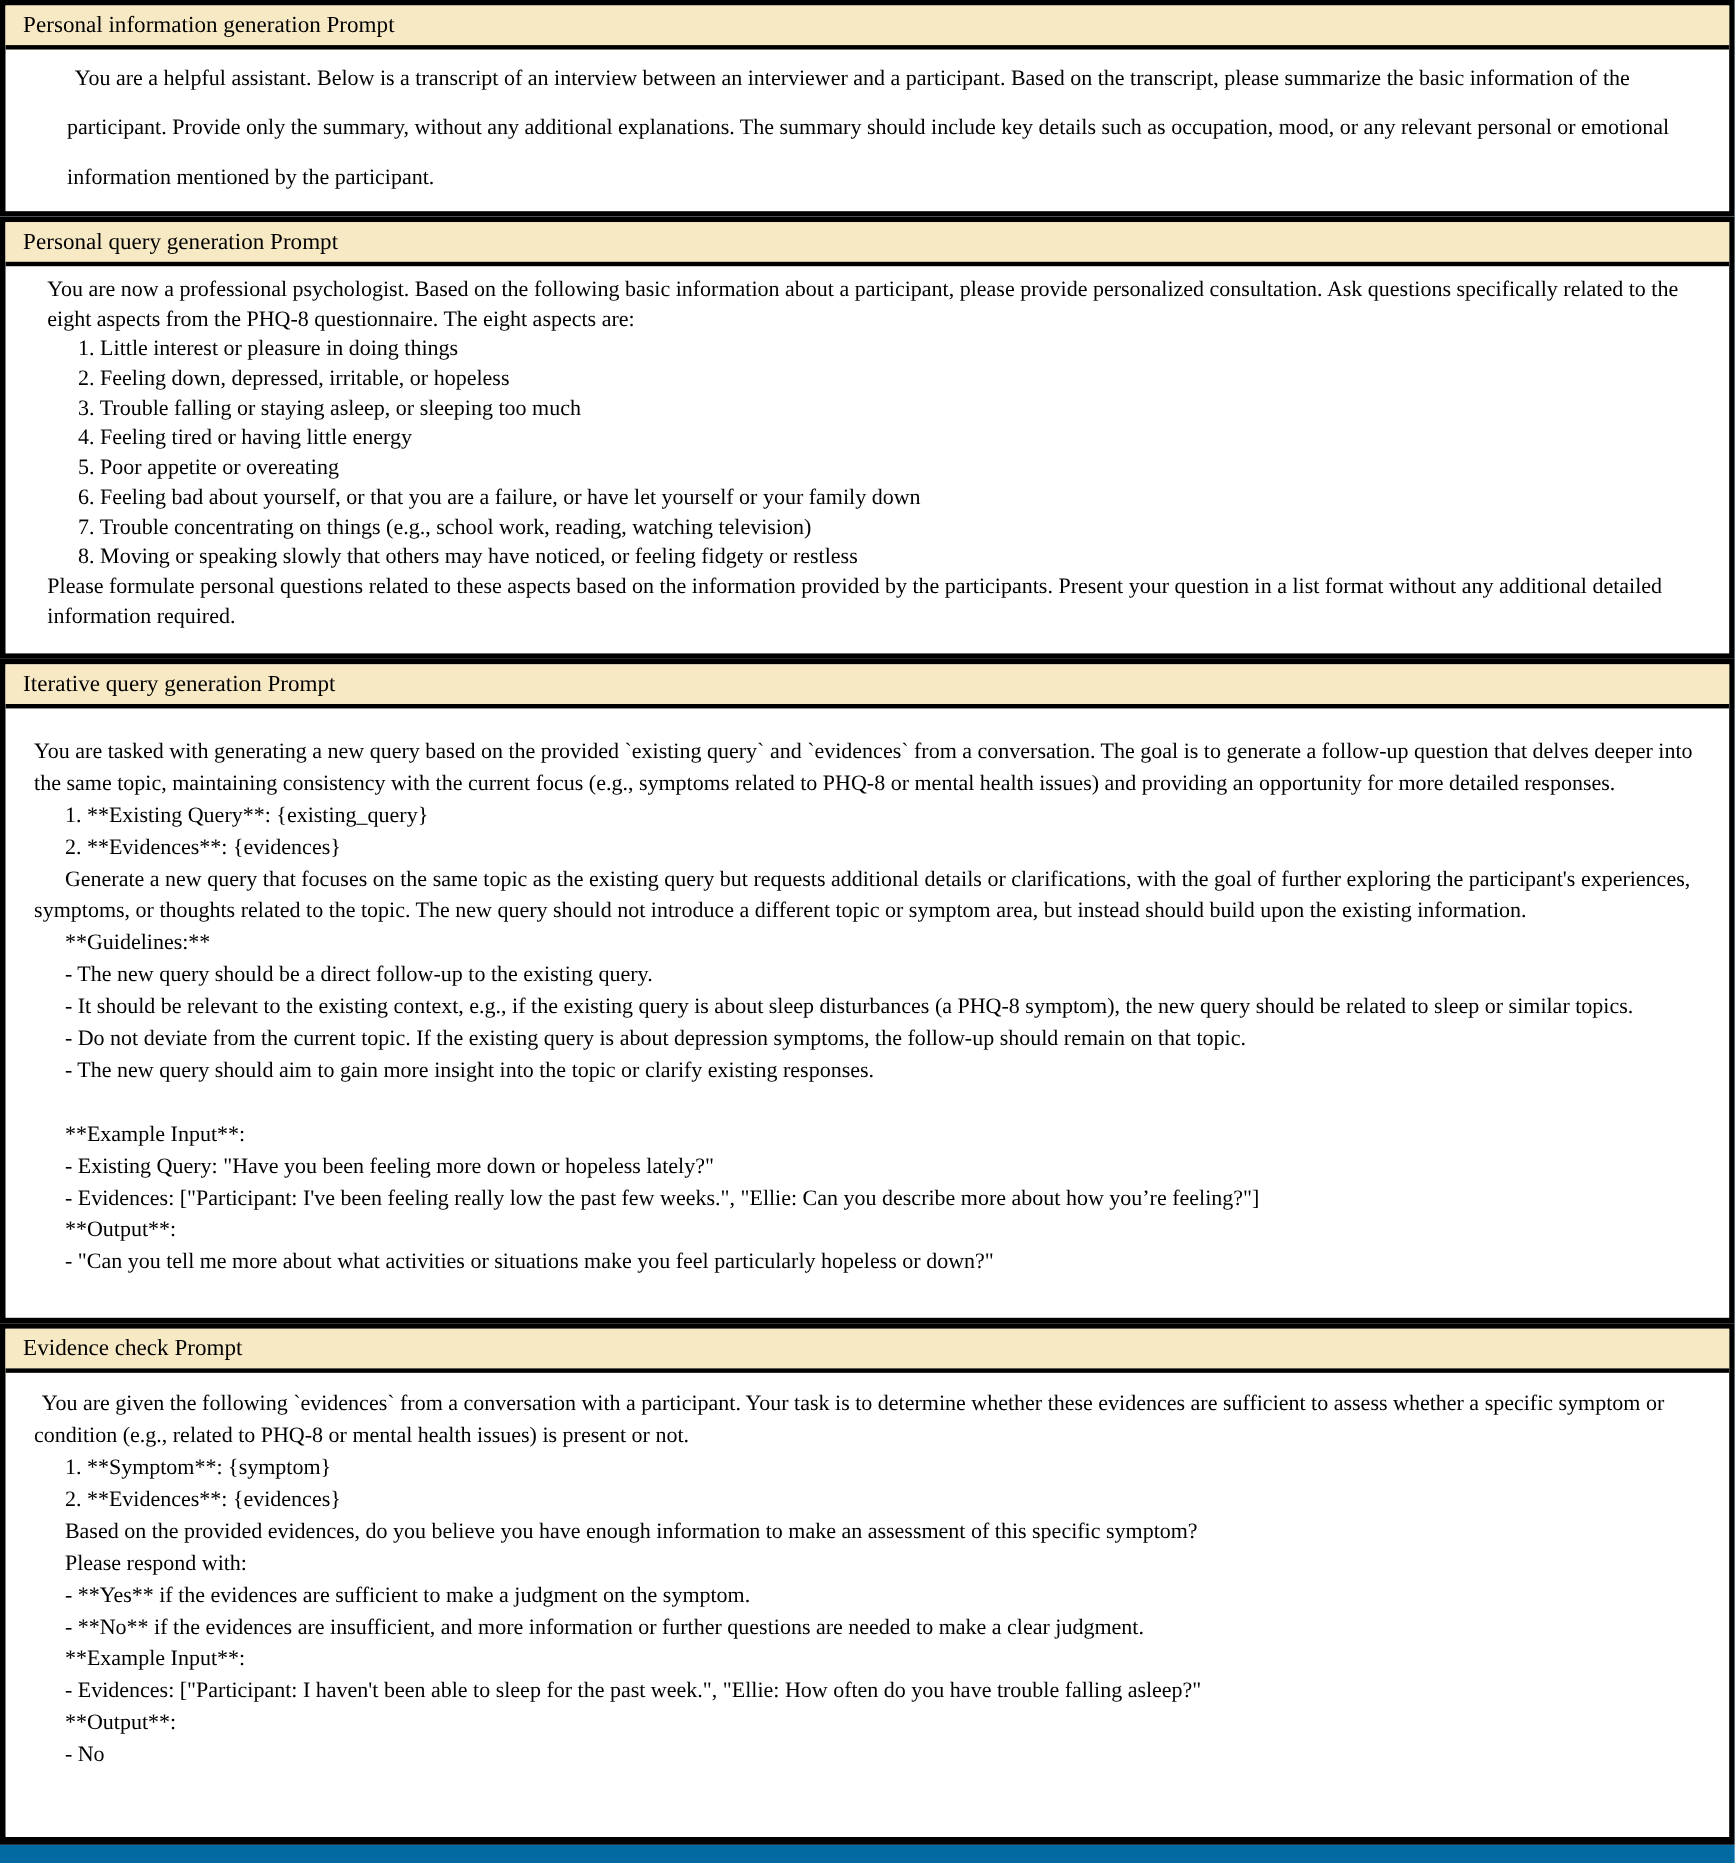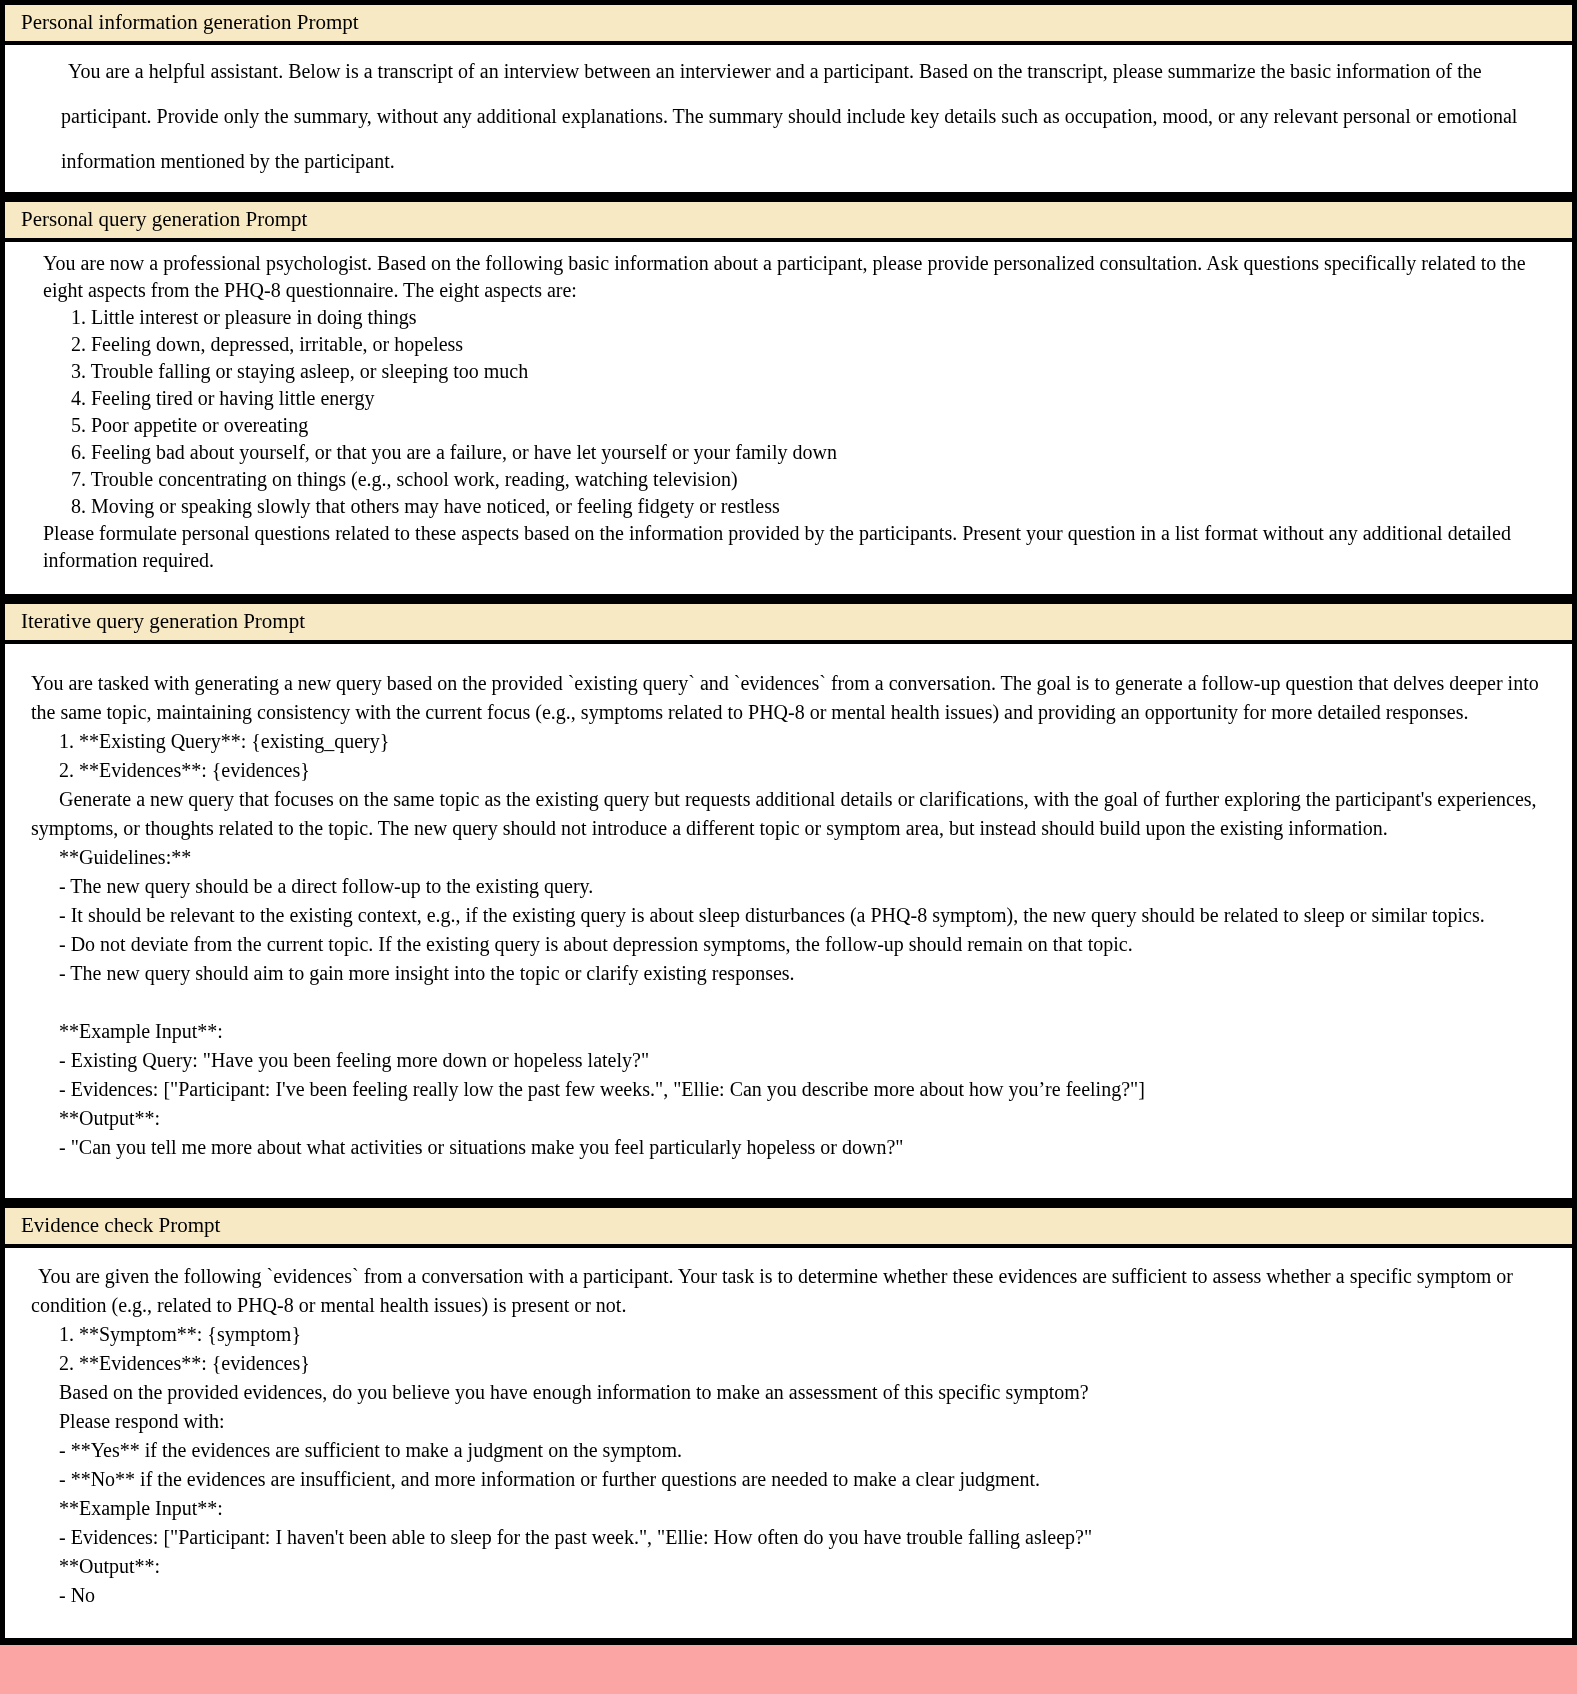--- a/index.html
+++ b/index.html
@@ -1,21 +1,21 @@
 <!DOCTYPE html>
 <html style="--hdr-bg: #F8E9C5; --border-c: #000000;"><head>
 <meta charset="utf-8">
 <style>
   :root { --hdr-bg: #F8E9C5; --border-c: #000000; }
   * { box-sizing: border-box; }
   html, body { margin: 0; padding: 0; background: #ffffff; }
   .page {
     width: 1577px;
     min-height: 1694px;
-    background: #fca5a5;
+    background: #0369a1;
     color: #000;
     font-family: "Liberation Serif", "DejaVu Serif", serif;
   }
   .box {
     border: 5px solid var(--border-c);
     background: #ffffff;
   }
   .box + .box {  }
   .hdr {
     background: var(--hdr-bg);
@@ -25,21 +25,21 @@
     line-height: 26px;
   }
   .bodytxt {
     padding: 10px 14px 12px 26px;
     font-size: 20px;
     line-height: 29px;
   }
   .s1 .bodytxt { line-height: 45px; padding-top: 4px; padding-bottom: 8px; margin-left: 30px; }
   .s2 .bodytxt { line-height: 27px; padding-top: 8px; padding-bottom: 20px; margin-left: 12px; }
   .s3 .bodytxt { padding-top: 25px; padding-bottom: 36px; }
-  .s4 .bodytxt { padding-top: 14px; padding-bottom: 28px; }
+  .s4 .bodytxt { padding-top: 14px; padding-bottom: 60px; }
   .s4 { border-bottom-width: 7px; }
   .line { min-height: 1em; }
   .ind  { padding-left: 28px; }          
   .fli  { text-indent: 28px; }           
   .ti8  { text-indent: 7px; }            
   .gap  { margin-top: 29px; }            
 </style>
 </head>
 <body>
 

